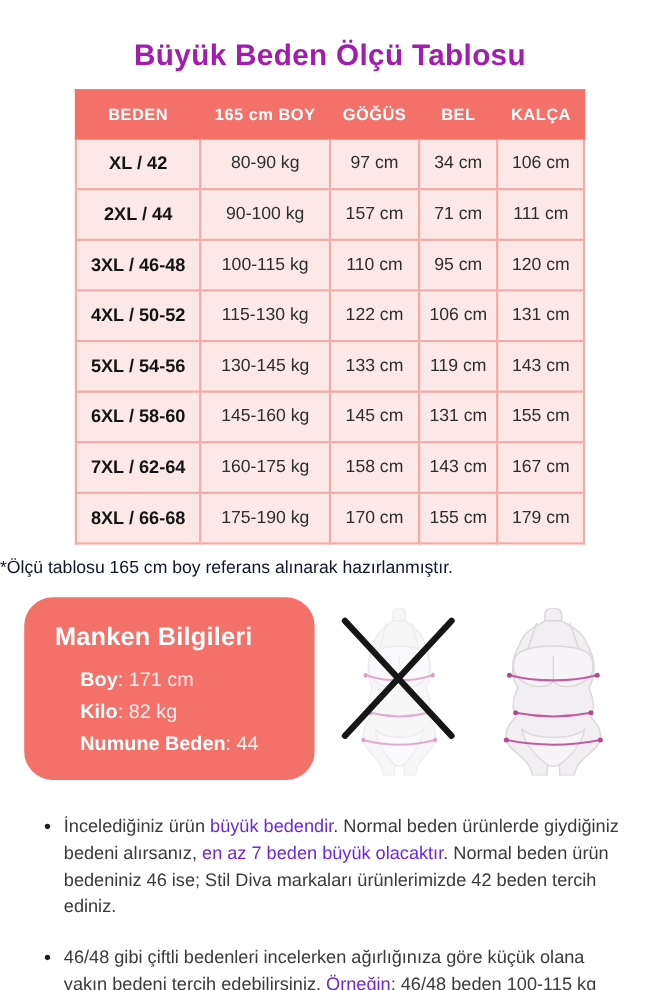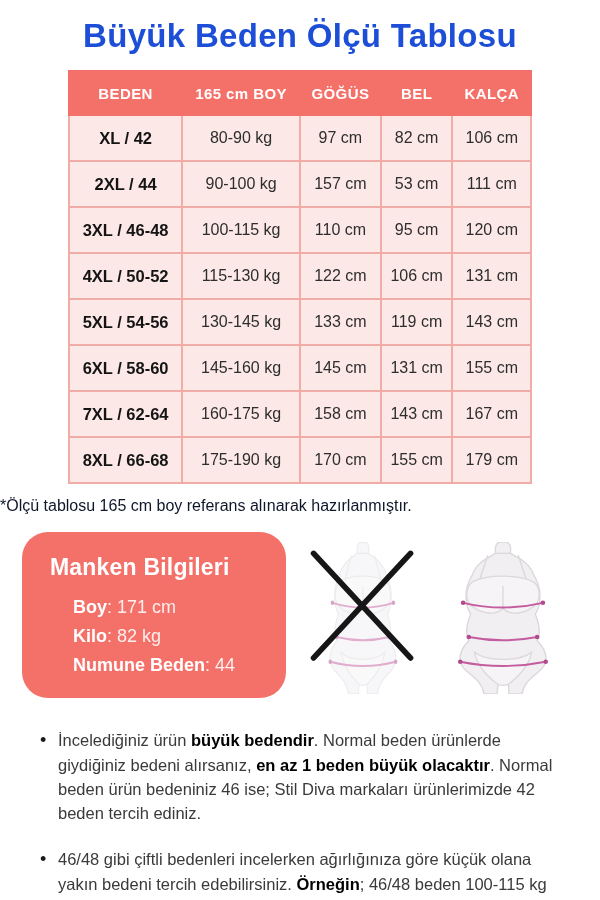--- a/index.html
+++ b/index.html
@@ -7,24 +7,25 @@
   body { font-family: "Liberation Sans", sans-serif; }
   .page {
     position: relative;
     width: 600px; height: 900px;
     background: #ffffff;
     overflow: hidden;
   }
   .page-title {
     padding-top: 17px;
     text-align: center;
-    font-size: 33px;
+    font-size: 27px;
     font-weight: 700;
     letter-spacing: 0.3px;
-    color: #1d4ed8;
+    color: #a21caf;
+    margin-top: 18px;
   }
   
   table.size-table {
     width: 464px;
     margin: 15px auto 0 auto;
     border-collapse: collapse;
     table-layout: fixed;
   }
   .size-table col.c1 { width: 24.5%; }
   .size-table col.c2 { width: 25.5%; }
@@ -110,21 +111,21 @@
     margin-bottom: 22px;
   }
   .notes li::before {
     content: "•";
     position: absolute;
     left: 2px;
     top: -1px;
     font-size: 18px;
     color: #1a1a1a;
   }
-  .notes b { color: #000000; font-weight: 700; }
+  .notes b { color: #6d28d9; font-weight: 400; }
 </style>
 </head>
 <body>
 
 <div class="page">
 
   <h1 class="page-title">Büyük Beden Ölçü Tablosu</h1>
 
   <table class="size-table">
     <colgroup>
@@ -141,28 +142,28 @@
           <th>GÖĞÜS</th>
           <th>BEL</th>
           <th>KALÇA</th>
         </tr>
     </thead>
     <tbody id="size-table-body">
         <tr>
           <td class="size-col">XL / 42</td>
           <td>80-90 kg</td>
           <td>97 cm</td>
-          <td>82 cm</td>
+          <td>34 cm</td>
           <td>106 cm</td>
         </tr>
         <tr>
           <td class="size-col">2XL / 44</td>
           <td>90-100 kg</td>
           <td>157 cm</td>
-          <td>53 cm</td>
+          <td>71 cm</td>
           <td>111 cm</td>
         </tr>
         <tr>
           <td class="size-col">3XL / 46-48</td>
           <td>100-115 kg</td>
           <td>110 cm</td>
           <td>95 cm</td>
           <td>120 cm</td>
         </tr>
         <tr>
@@ -271,17 +272,17 @@
           <path d="M17,126 Q62,135 107,126" fill="none" stroke="#c45d9e" stroke-width="2"></path>
           <circle cx="17" cy="126" r="2.4" fill="#b14a8e"></circle>
             <circle cx="107" cy="126" r="2.4" fill="#b14a8e"></circle>
         </g>
       </svg>
 
     </div>
   </div>
 
   <ul class="notes" id="notes-list">
-      <li><span>İncelediğiniz ürün </span><b>büyük bedendir</b><span>. Normal beden ürünlerde giydiğiniz bedeni alırsanız, </span><b>en az 1 beden büyük olacaktır</b><span>. Normal beden ürün bedeniniz 46 ise; Stil Diva markaları ürünlerimizde 42 beden tercih ediniz.</span></li>
+      <li><span>İncelediğiniz ürün </span><b>büyük bedendir</b><span>. Normal beden ürünlerde giydiğiniz bedeni alırsanız, </span><b>en az 7 beden büyük olacaktır</b><span>. Normal beden ürün bedeniniz 46 ise; Stil Diva markaları ürünlerimizde 42 beden tercih ediniz.</span></li>
       <li><span>46/48 gibi çiftli bedenleri incelerken ağırlığınıza göre küçük olana yakın bedeni tercih edebilirsiniz. </span><b>Örneğin</b><span>; 46/48 beden 100-115 kg ağırlık için uygunsa, 100 kg'ya yakınsanız 46 bedeni, 115 kg'ya yakınsanız 48 bedeni tercih edebilirsiniz.</span></li>
     </ul>
 
 </div>
 
 </body></html>

